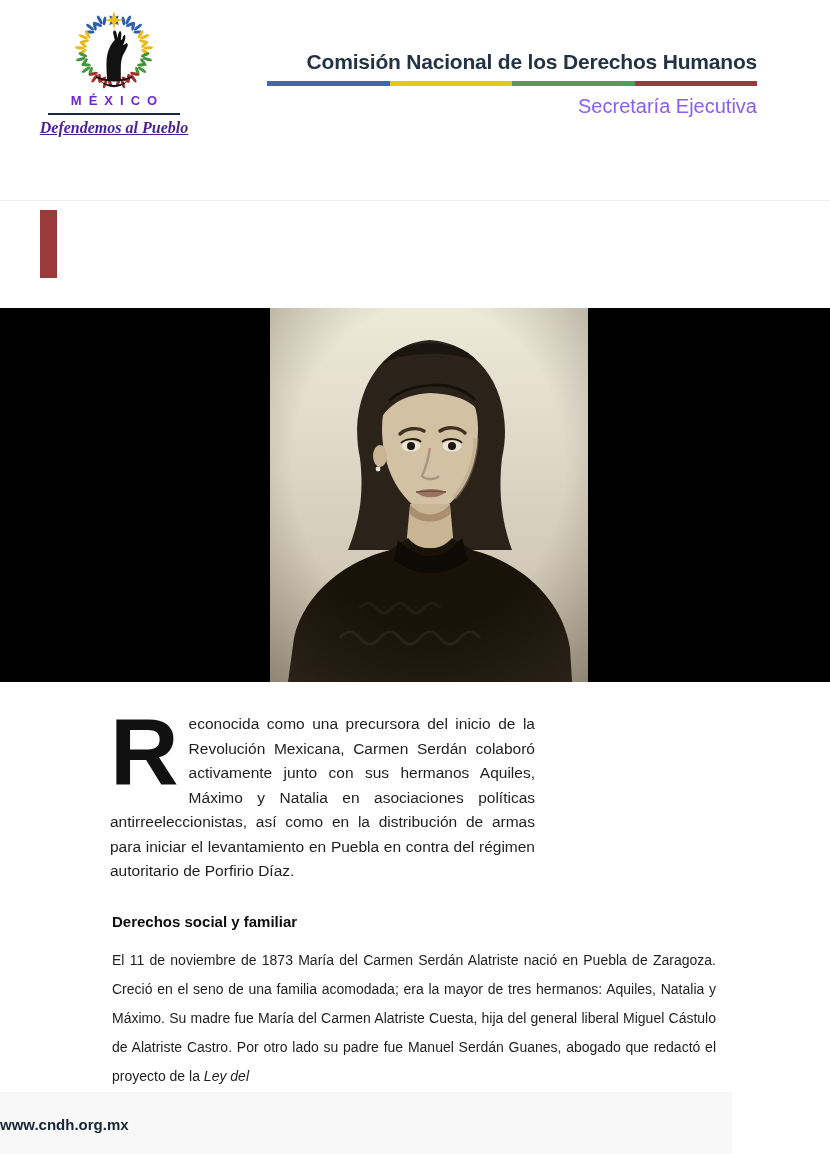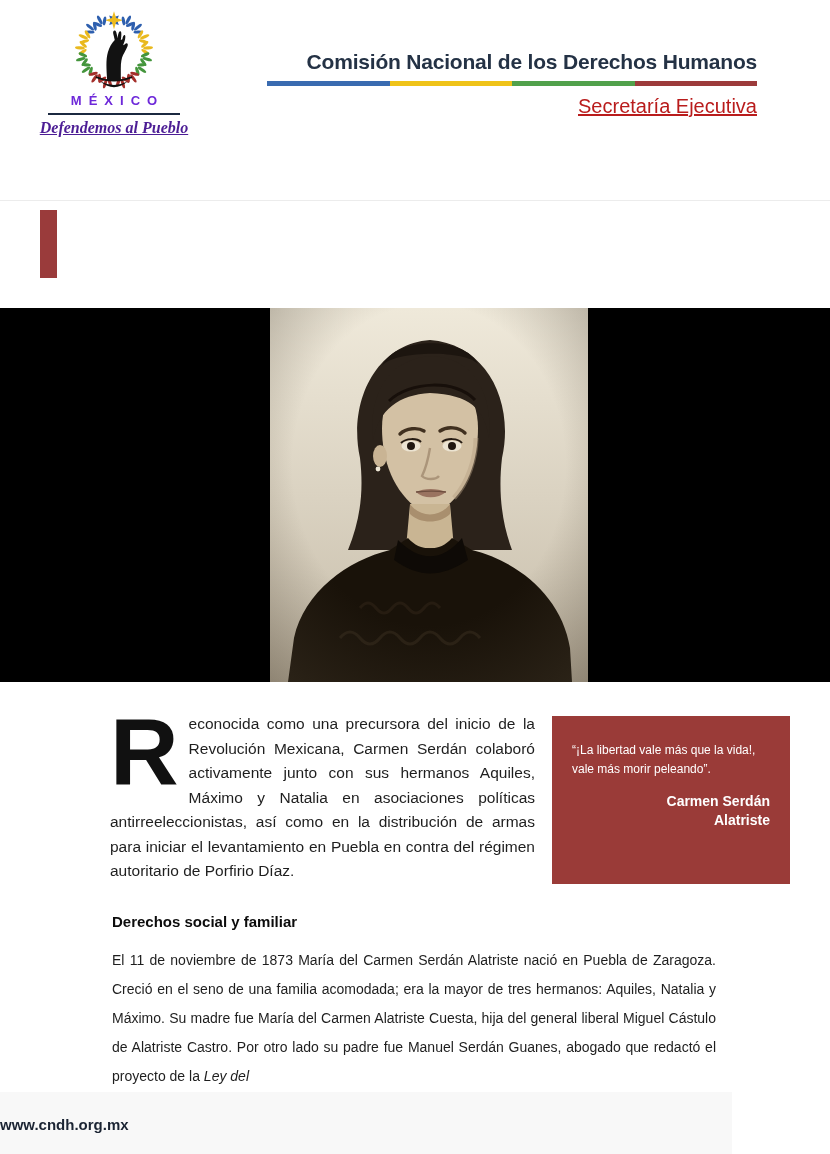--- a/index.html
+++ b/index.html
@@ -12,21 +12,21 @@
   .logo-block{position:absolute;left:38px;top:8px;width:152px;text-align:center;}
   .logo-wreath{display:block;margin:0 auto;}
   .logo-acronym{font-size:38px;font-weight:800;letter-spacing:.5px;color:#1b2940;line-height:36px;margin-top:2px;}
   .logo-country{font-size:13px;font-weight:600;letter-spacing:7px;color:#6d28d9;margin-top:3px;text-indent:7px;}
   .logo-rule{width:132px;height:1.5px;background:#1b2940;margin:5px auto 4px auto;}
   .logo-motto{font-family:"Liberation Serif",serif;font-style:italic;font-weight:700;font-size:16px;color:#4c1d95;text-decoration:underline;}
   .header-right{position:absolute;left:267px;top:50px;width:490px;text-align:right;}
   .org-title{font-size:21px;font-weight:800;color:#243245;letter-spacing:-.2px;white-space:nowrap;}
   .org-divider{display:flex;width:100%;height:4.5px;margin-top:7px;}
   .org-divider span{flex:1 1 0;height:100%;}
-  .department-title{font-size:20px;font-weight:400;color:#b91c1c;margin-top:9px;text-decoration:underline;}
+  .department-title{font-size:20px;font-weight:400;color:#8b5cf6;margin-top:9px;}
   .header-separator{position:absolute;left:0;top:200px;width:830px;height:1px;background:#ececec;}
   
   .title-block{position:absolute;left:40px;top:210px;width:762px;display:flex;}
   .title-accent{width:17px;height:68px;background:#9a3b3b;flex:0 0 17px;}
   .title-texts{margin-left:22px;}
   .article-title{font-size:19.5px;font-weight:800;color:#0c0c0c;line-height:26px;white-space:pre-line;}
   .article-date{font-size:14.5px;color:#3c3c3c;margin-top:3px;}
   
   .hero{position:absolute;left:0;top:308px;width:830px;height:374px;background:#000;}
   .hero svg{position:absolute;left:270px;top:0;}
@@ -164,26 +164,20 @@
       <path d="M70,330 q10,-12 20,0 q10,12 20,0 q10,-12 20,0 q10,12 20,0 q10,-12 20,0 q10,12 20,0 q10,-12 20,0" stroke="#3a2e1f" stroke-width="3" fill="none" opacity="0.5"></path>
       <path d="M90,300 q8,-10 16,0 q8,10 16,0 q8,-10 16,0 q8,10 16,0 q8,-10 16,0" stroke="#3a2e1f" stroke-width="3" fill="none" opacity="0.4"></path>
       <rect width="318" height="374" fill="url(#pvig)"></rect>
     </svg>
   </div>
 
   <div class="lead-row">
     <p class="lead-par" style="margin:0;">
       <span class="drop-cap">R</span><span>econocida como una precursora del inicio de la Revolución Mexicana, Carmen Serdán colaboró activamente junto con sus hermanos Aquiles, Máximo y Natalia en asociaciones políticas antirreeleccionistas, así como en la distribución de armas para iniciar el levantamiento en Puebla en contra del régimen autoritario de Porfirio Díaz.</span>
     </p>
-    <div class="quote-box">
-      <div class="quote-text">“¡La libertad vale más que la vida!,
-vale más morir peleando”.</div>
-      <div class="quote-author">Carmen Serdán
-Alatriste</div>
-    </div>
   </div>
 
   <div class="section-heading">Derechos social y familiar</div>
 
   <p class="body-par" style="margin:0;">
     <span>El 11 de noviembre de 1873 María del Carmen Serdán Alatriste nació en Puebla de Zaragoza. Creció en el seno de una familia acomodada; era la mayor de tres hermanos: Aquiles, Natalia y Máximo. Su madre fue María del Carmen Alatriste Cuesta, hija del general liberal Miguel Cástulo de Alatriste Castro. Por otro lado su padre fue Manuel Serdán Guanes, abogado que redactó el proyecto de la </span><i>Ley del</i>
   </p>
 
   <div class="footer">
     <a class="footer-url" href="#">www.cndh.org.mx</a>

